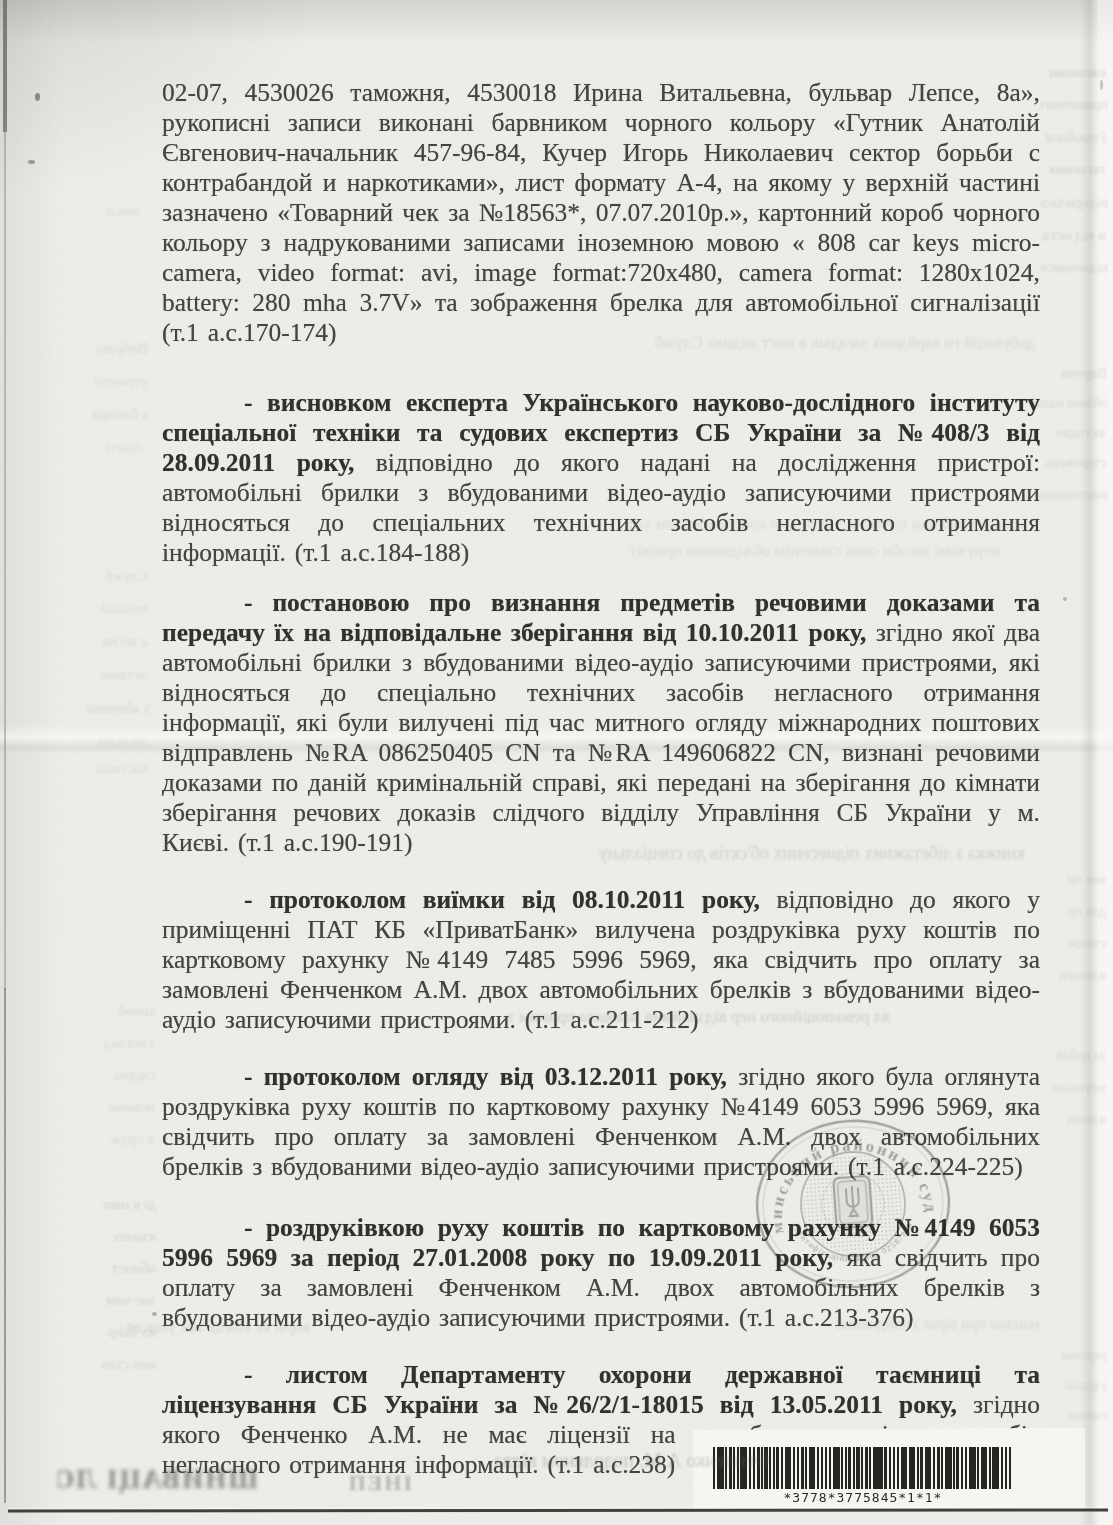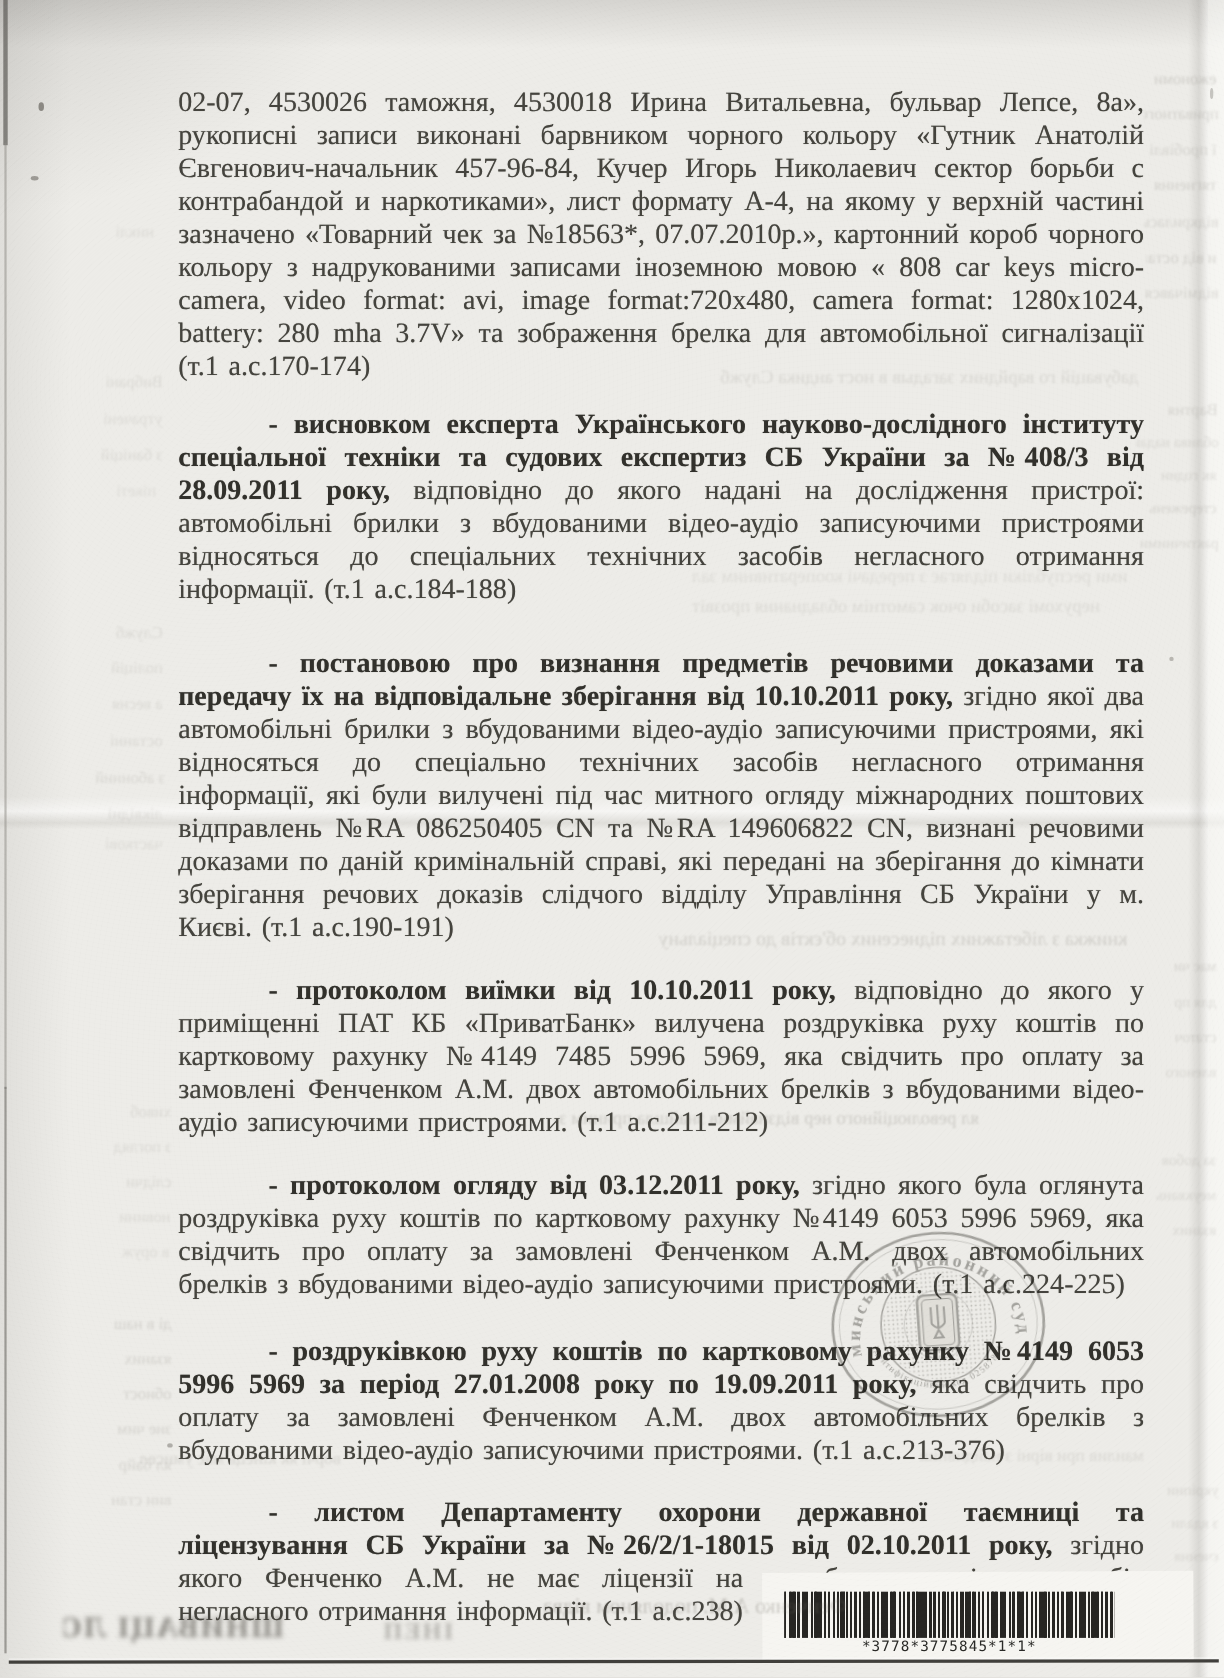--- a/index.html
+++ b/index.html
@@ -25,21 +25,21 @@
     background:linear-gradient(90deg, rgba(0,0,0,0), rgba(86,84,80,.13) 55%, rgba(255,255,255,.30));}
   .right-light{position:absolute;top:0;left:1098px;width:15px;height:1525px;background:rgba(250,249,245,.55);}
   .edge-line{position:absolute;background:#55534e;}
   .bottom-rule{position:absolute;left:8px;top:1509px;width:1100px;height:3px;background:#41403c;
     transform:rotate(-0.06deg);box-shadow:0 -2px 0 rgba(255,255,255,.35);}
   .para{position:absolute;left:162px;width:878px;text-align:justify;text-indent:82px;
     font-size:25.5px;line-height:30px;color:#45443e;word-spacing:2.5px;
     text-shadow:0 0 .7px rgba(70,68,62,.55);}
   .para b{color:#32312c;}
   .p1{top:52px;text-indent:0;}
-  .p2{top:345px;}
+  .p2{top:362px;}
   .p3{top:562px;}
   .p4{top:859px;}
   .p5{top:1036px;}
   .p6{top:1187px;}
   .p7{top:1334px;}
   .bleed{position:absolute;font-family:"Liberation Serif","DejaVu Serif",serif;color:#6e6a62;
     transform:scaleX(-1);filter:blur(1.2px);white-space:nowrap;overflow:hidden;pointer-events:none;}
   .bleed.dark{color:#49463f;font-weight:700;letter-spacing:2px;filter:blur(2.2px);}
   .speck{position:absolute;background:#55524b;border-radius:50%;display:block;}
   .stamp{position:absolute;left:751px;top:1116px;width:204px;height:176px;opacity:.60;
@@ -61,24 +61,24 @@
 <main class="sheet">
 
   <div class="fold-band"></div>
   <div class="right-crease"></div>
   <div class="right-light"></div>
 
   <section>
     <p class="para p1"><b></b><span>02-07, 4530026 таможня, 4530018 Ирина Витальевна, бульвар Лепсе, 8а», рукописні записи виконані барвником чорного кольору «Гутник Анатолій Євгенович-начальник 457-96-84, Кучер Игорь Николаевич сектор борьби с контрабандой и наркотиками», лист формату А-4, на якому у верхній частині зазначено «Товарний чек за №18563*, 07.07.2010р.», картонний короб чорного кольору з надрукованими записами іноземною мовою « 808 car keys micro-camera, video format: avi, image format:720x480, camera format: 1280x1024, battery: 280 mha 3.7V» та зображення брелка для автомобільної сигналізації (т.1 а.с.170-174)</span></p>
     <p class="para p2"><b>- висновком експерта Українського науково-дослідного інституту спеціальної техніки та судових експертиз СБ України за №408/3 від 28.09.2011 року,</b><span> відповідно до якого надані на дослідження пристрої: автомобільні брилки з вбудованими відео-аудіо записуючими пристроями відносяться до спеціальних технічних засобів негласного отримання інформації. (т.1 а.с.184-188)</span></p>
     <p class="para p3"><b>- постановою про визнання предметів речовими доказами та передачу їх на відповідальне зберігання від 10.10.2011 року,</b><span> згідно якої два автомобільні брилки з вбудованими відео-аудіо записуючими пристроями, які відносяться до спеціально технічних засобів негласного отримання інформації, які були вилучені під час митного огляду міжнародних поштових відправлень №RA 086250405 CN  та №RA 149606822 CN, визнані речовими доказами по даній кримінальній справі, які передані на зберігання до кімнати зберігання речових доказів слідчого відділу Управління СБ України у м. Києві. (т.1 а.с.190-191)</span></p>
-    <p class="para p4"><b>- протоколом виїмки від 10.10.2011 року,</b><span> відповідно до якого у приміщенні ПАТ КБ «ПриватБанк» вилучена роздруківка руху коштів по картковому рахунку №4149 7485 5996 5969, яка свідчить про оплату за замовлені Фенченком А.М. двох автомобільних брелків з вбудованими відео-аудіо записуючими пристроями. (т.1 а.с.211-212)</span></p>
+    <p class="para p4"><b>- протоколом виїмки від 08.10.2011 року,</b><span> відповідно до якого у приміщенні ПАТ КБ «ПриватБанк» вилучена роздруківка руху коштів по картковому рахунку №4149 7485 5996 5969, яка свідчить про оплату за замовлені Фенченком А.М. двох автомобільних брелків з вбудованими відео-аудіо записуючими пристроями. (т.1 а.с.211-212)</span></p>
     <p class="para p5"><b>- протоколом огляду від 03.12.2011 року,</b><span> згідно якого була оглянута роздруківка руху коштів по картковому рахунку №4149 6053 5996 5969, яка свідчить про оплату за замовлені Фенченком А.М. двох автомобільних брелків з вбудованими відео-аудіо записуючими пристроями. (т.1 а.с.224-225)</span></p>
     <p class="para p6"><b>- роздруківкою руху коштів по картковому рахунку №4149 6053 5996 5969 за період 27.01.2008 року по 19.09.2011 року,</b><span> яка свідчить про оплату за замовлені Фенченком А.М. двох автомобільних брелків з вбудованими відео-аудіо записуючими пристроями. (т.1 а.с.213-376)</span></p>
-    <p class="para p7"><b>- листом Департаменту охорони державної таємниці та ліцензування СБ України за №26/2/1-18015 від 02.10.2011 року,</b><span> згідно якого Фенченко А.М. не має ліцензії на придбання технічних засобів негласного отримання інформації. (т.1 а.с.238)</span></p>
+    <p class="para p7"><b>- листом Департаменту охорони державної таємниці та ліцензування СБ України за №26/2/1-18015 від 13.05.2011 року,</b><span> згідно якого Фенченко А.М. не має ліцензії на придбання технічних засобів негласного отримання інформації. (т.1 а.с.238)</span></p>
   </section>
 
   <svg class="stamp" viewBox="0 0 204 176" xmlns="http://www.w3.org/2000/svg">
     <defs>
       <pattern id="dots" width="4" height="4" patternUnits="userSpaceOnUse">
         <circle cx="1.2" cy="1.2" r="0.75" fill="#8a8984"></circle>
       </pattern>
       <path id="arcT" d="M 34 122 A 72 66 0 1 1 170 122" fill="none"></path>
       <path id="arcB" d="M 40 102 A 64 58 0 0 0 164 102" fill="none"></path>
     </defs>

